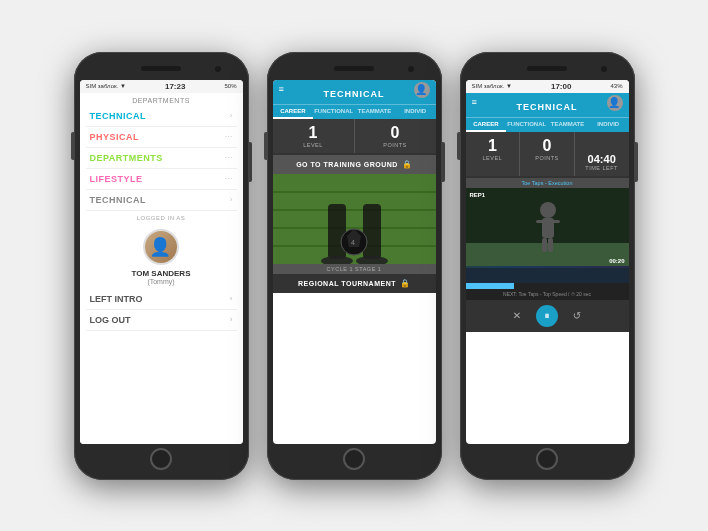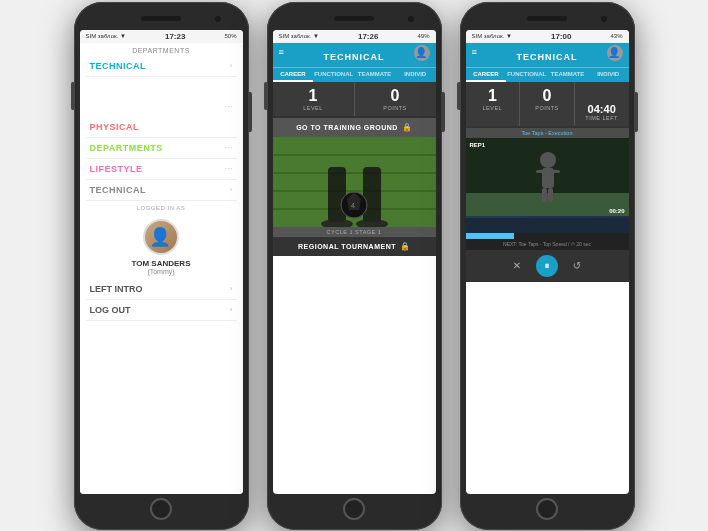--- a/index.html
+++ b/index.html
@@ -17,21 +17,21 @@
       display: flex;
       align-items: center;
       justify-content: center;
       gap: 18px;
       padding: 20px;
     }
 
     
     .phone {
       width: 175px;
-      height: 528px;
+      height: 428px;
       background: #2a2a2a;
       border-radius: 28px;
       padding: 6px;
       box-shadow: 0 8px 32px rgba(0,0,0,0.5), inset 0 0 0 1px #444;
       position: relative;
       display: flex;
       flex-direction: column;
     }
     .phone-top {
       display: flex;
@@ -129,21 +129,21 @@
       border-bottom: 1px solid #eee;
     }
     .menu-item-label {
       font-size: 9px;
       font-weight: bold;
       letter-spacing: 0.5px;
     }
     .menu-item-chevron { font-size: 8px; color: #ccc; }
     .menu-item-dots { font-size: 8px; color: #ccc; }
     .col-technical { color: #00b4d8; }
-    .col-physical { color: #ff6b6b; margin-top: 40px; }
+    .col-physical { color: #ff6b6b; }
     .col-psychosocial { color: #90e040; }
     .col-lifestyle { color: #ff69b4; }
     .col-statistics { color: #888; }
 
     .logged-section {
       text-align: center;
       padding: 4px 0;
       font-size: 6px;
       color: #aaa;
       letter-spacing: 0.5px;
@@ -492,25 +492,20 @@
     </div>
   </div>
 
   <div class="phone">
     <div class="phone-top">
       <div class="phone-speaker"></div>
       <div class="phone-camera"></div>
     </div>
     <div class="phone-screen">
 
-      <div class="status-bar">
-        <span class="status-left">SIM заблок. ▼</span>
-        <span class="status-time">17:26</span>
-        <span class="status-right">49%</span>
-      </div>
 
       <div class="tech-header">
         <span class="tech-menu-icon">≡</span>
         <span class="tech-title">TECHNICAL</span>
         <div class="tech-avatar">
           <span style="font-size:10px;">👤</span>
         </div>
       </div>
 
       <div class="tab-bar">

